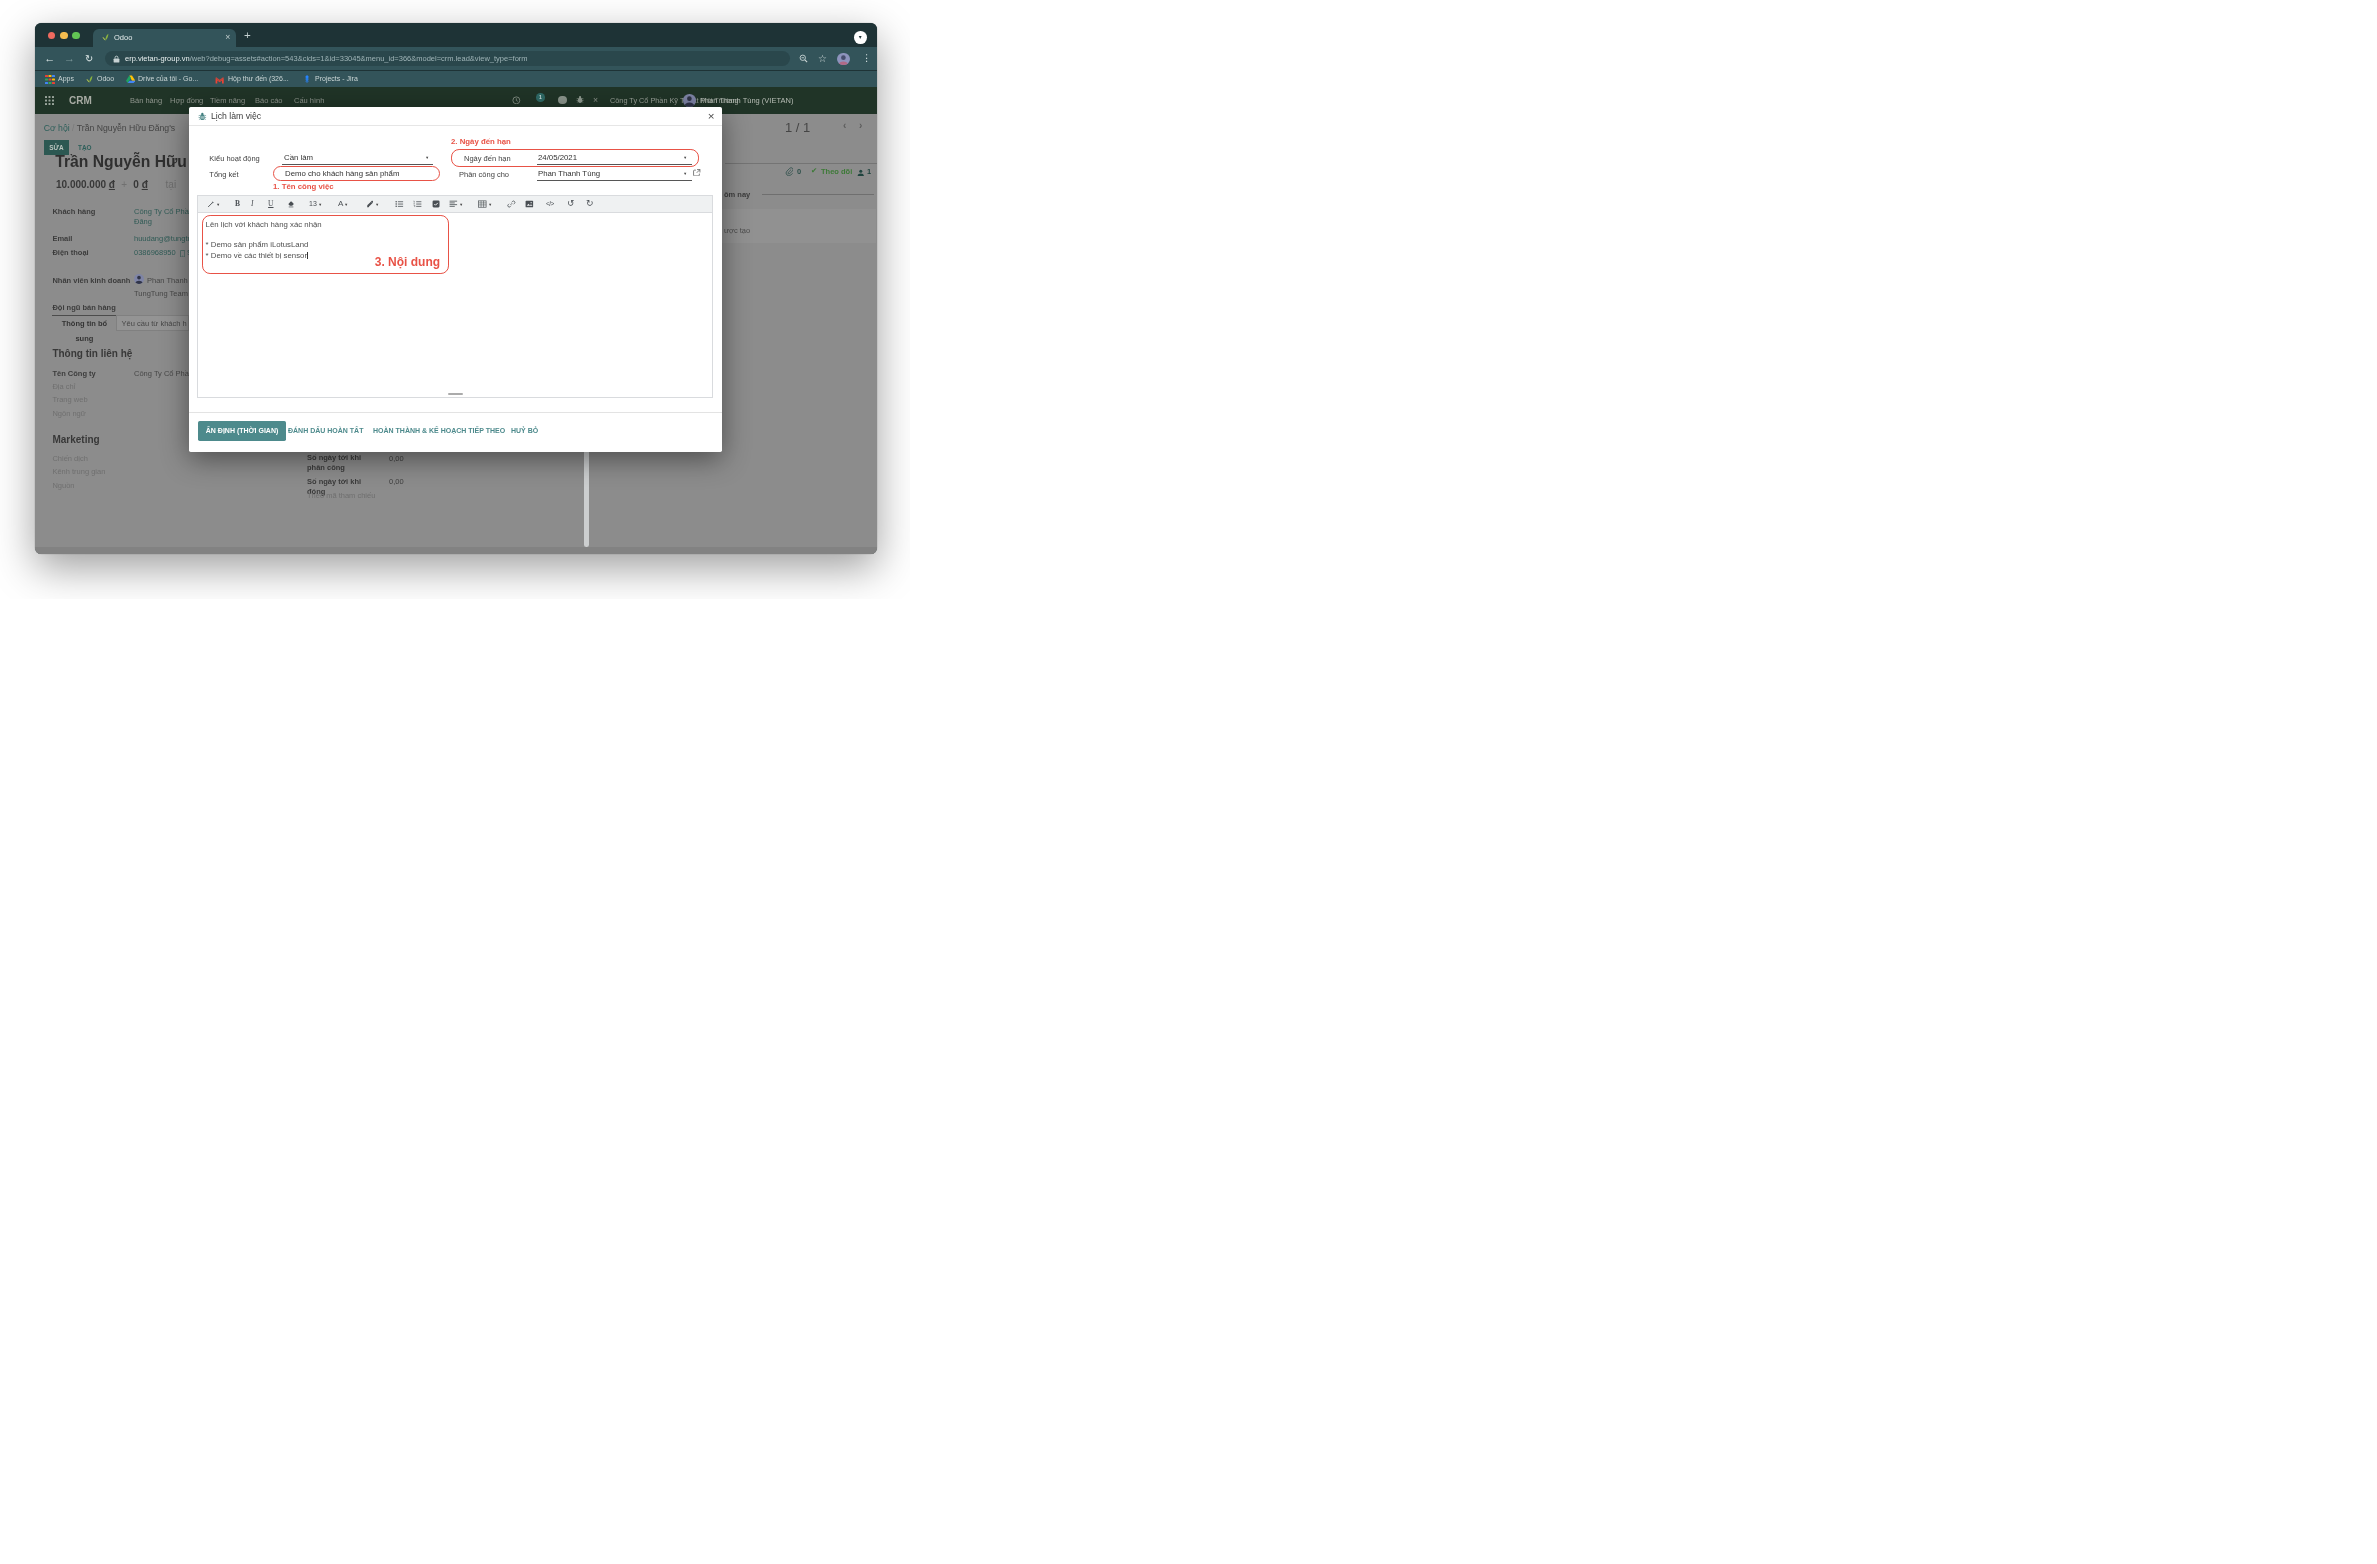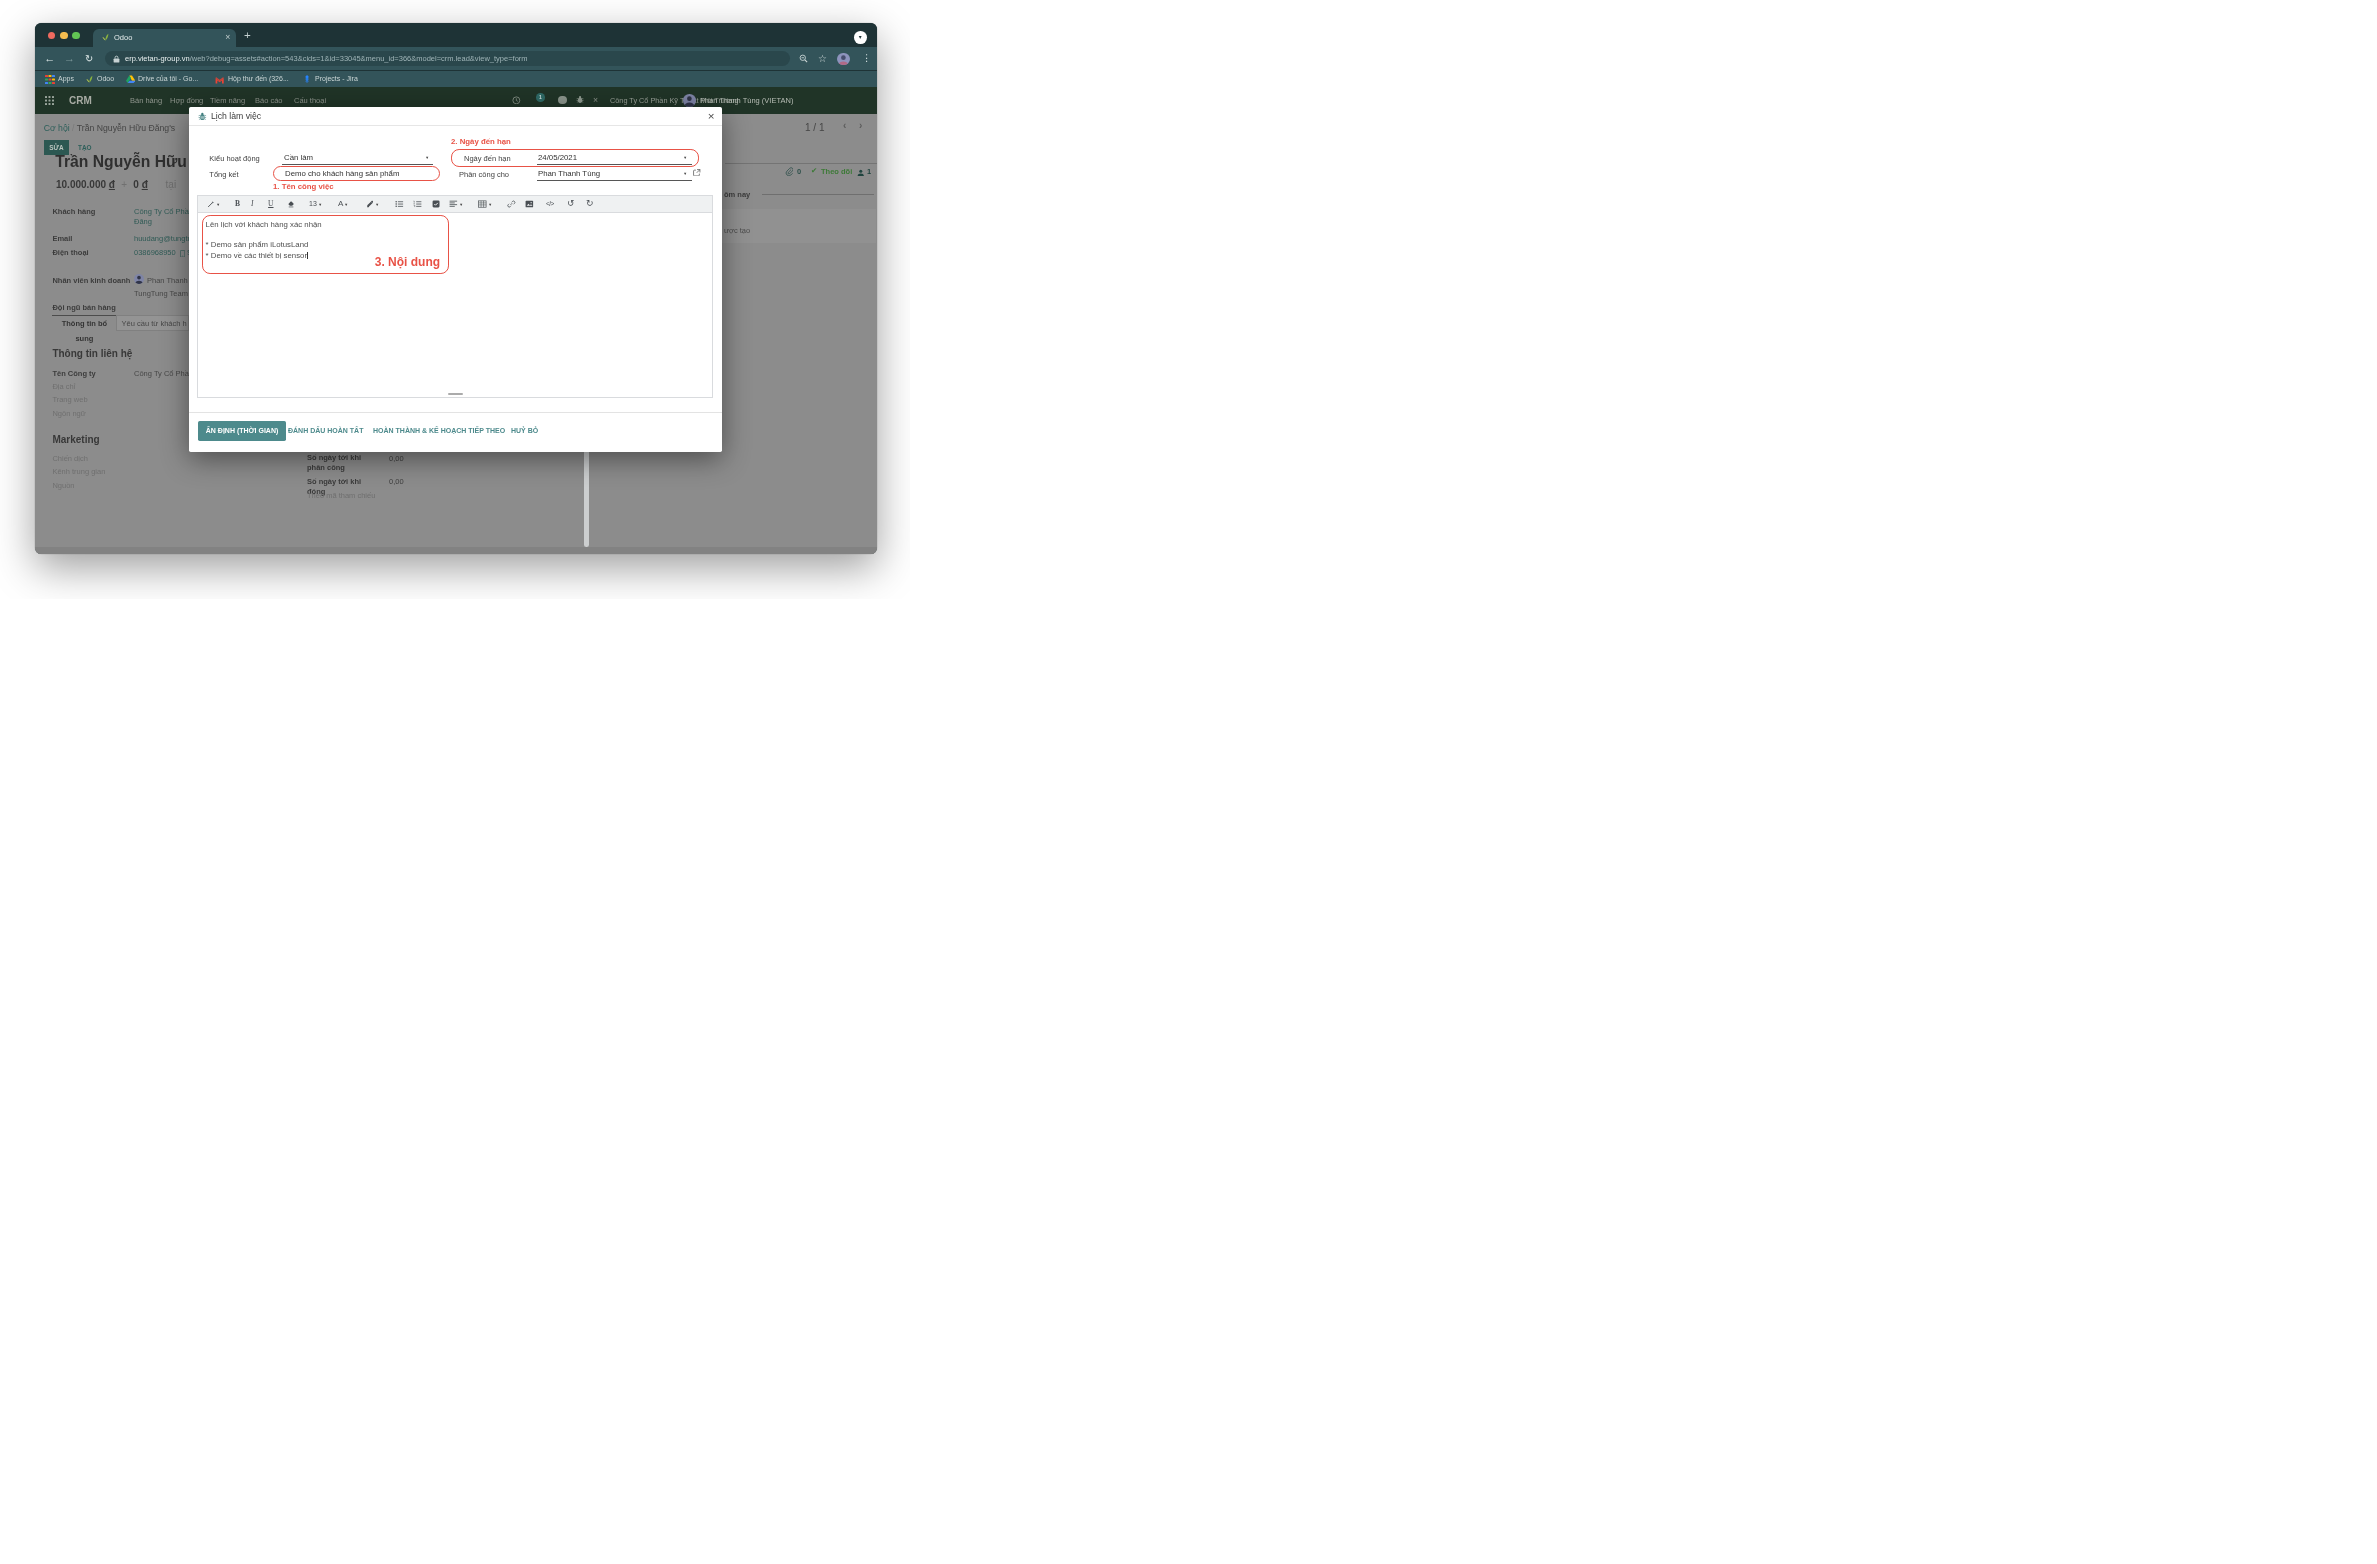--- a/index.html
+++ b/index.html
@@ -146,21 +146,21 @@
 
   <div class="webarea">
 
     <div class="odoonav">
       <span class="dots9" style="left:10px;top:8.7px"></span>
       <span class="navmenu" style="left:34px;font-size:10px;font-weight:bold;color:#a8aca4">CRM</span>
       <span class="navmenu" style="left:95px">Bán hàng</span>
       <span class="navmenu" style="left:135px">Hợp đồng</span>
       <span class="navmenu" style="left:175px">Tiềm năng</span>
       <span class="navmenu" style="left:220px">Báo cáo</span>
-      <span class="navmenu" style="left:259px">Cấu thoại</span>
+      <span class="navmenu" style="left:259px">Cấu hình</span>
       <span class="abs" style="left:477px;top:8.7px"><svg width="8.7" height="8.7" viewBox="0 0 15 15">
               <circle cx="7.5" cy="7.5" r="6" fill="none" stroke="#8f9a90" stroke-width="1.4"></circle>
               <path d="M7.5 4v3.8l2.5 1.4" stroke="#8f9a90" stroke-width="1.3" fill="none"></path>
             </svg></span>
       <span class="navbadge" style="left:501px;top:6.4px">1</span>
       <span class="circ" style="left:523px;top:8.7px"></span>
       <span class="abs" style="left:541px;top:8.1px"><svg width="8.1" height="9.3" viewBox="0 0 15 16">
               <ellipse cx="7.5" cy="9" rx="4" ry="5" fill="#8f9a90"></ellipse>
               <circle cx="7.5" cy="3.4" r="2" fill="#8f9a90"></circle>
               <path d="M1 6.5l3-1M14 6.5l-3-1M1 9.5h3M14 9.5h-3M1.6 13l2.8-1.6M13.4 13l-2.8-1.6" stroke="#8f9a90" stroke-width="1"></path>
@@ -170,21 +170,21 @@
       <span class="oavatar" style="left:648px;top:7px;width:12.8px;height:12.8px"><svg width="12.8" height="12.8" viewBox="0 0 22 22">
               <circle cx="11" cy="8" r="4" fill="#2f3346"></circle>
               <path d="M2 22c.8-5 4.6-7.3 9-7.3s8.2 2.3 9 7.3z" fill="#30354a"></path>
             </svg></span>
       <span class="navmenu" style="left:665px;color:#b7bdb5">Phan Thanh Tùng (VIETAN)</span>
     </div>
 
     <div class="abs" style="left:8.7px;top:34px;height:14px;line-height:14px;font-size:8.7px;white-space:nowrap">
       <span class="teal">Cơ hội</span><span style="color:#7a7a7a"> / </span><span style="color:#454545">Trần Nguyễn Hữu Đăng's</span>
     </div>
-    <span class="abs" style="left:770px;top:34px;font-size:10px;color:#454545;line-height:14px">1 / 1</span>
+    <span class="abs" style="left:750px;top:34px;font-size:13px;color:#454545;line-height:14px">1 / 1</span>
     <span class="abs" style="left:808px;top:32.5px;font-size:10px;font-weight:bold;color:#5c5c5c">‹</span>
     <span class="abs" style="left:824px;top:32.5px;font-size:10px;font-weight:bold;color:#5c5c5c">›</span>
 
     <span class="abs" style="left:8.7px;top:53px;width:25.5px;height:15px;background:#2c5852;color:#bcc7c1;font-size:6.4px;font-weight:bold;text-align:center;line-height:15px">SỬA</span>
     <span class="abs" style="left:43px;top:53px;height:15px;line-height:15px;font-size:6.4px;font-weight:bold;color:#2d5f5a">TẠO</span>
 
     <div class="abs" style="left:20.3px;top:66px;font-size:15.7px;font-weight:bold;color:#2f2f2f;white-space:nowrap">Trần Nguyễn Hữu</div>
     <div class="abs" style="left:21px;top:92px;font-size:10px;white-space:nowrap">
       <span style="font-weight:bold;color:#383838">10.000.000</span>
       <span style="font-weight:bold;color:#383838;text-decoration:underline">đ</span>

